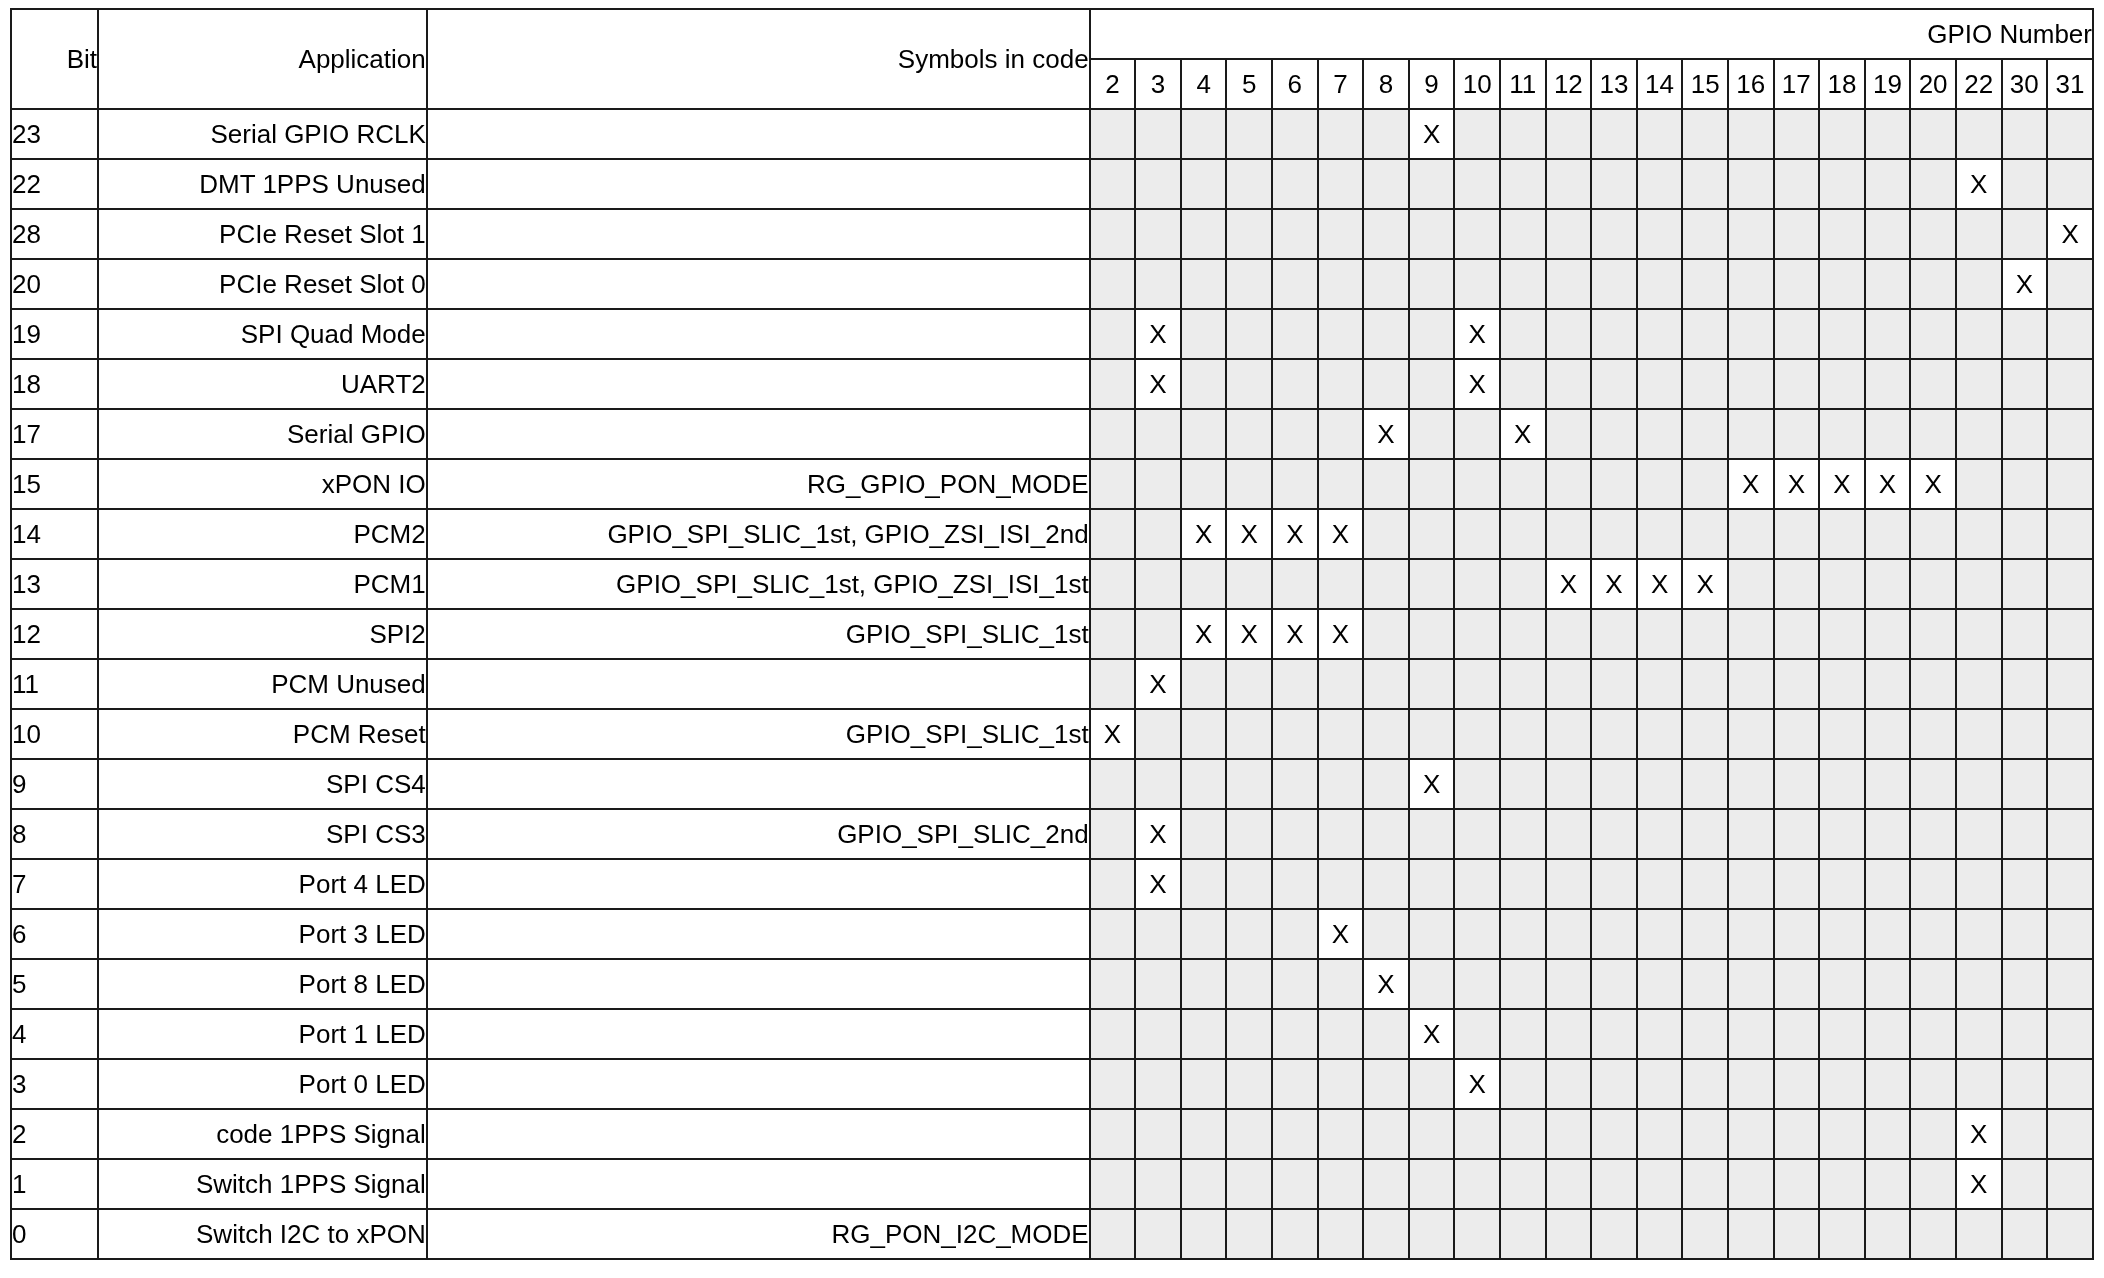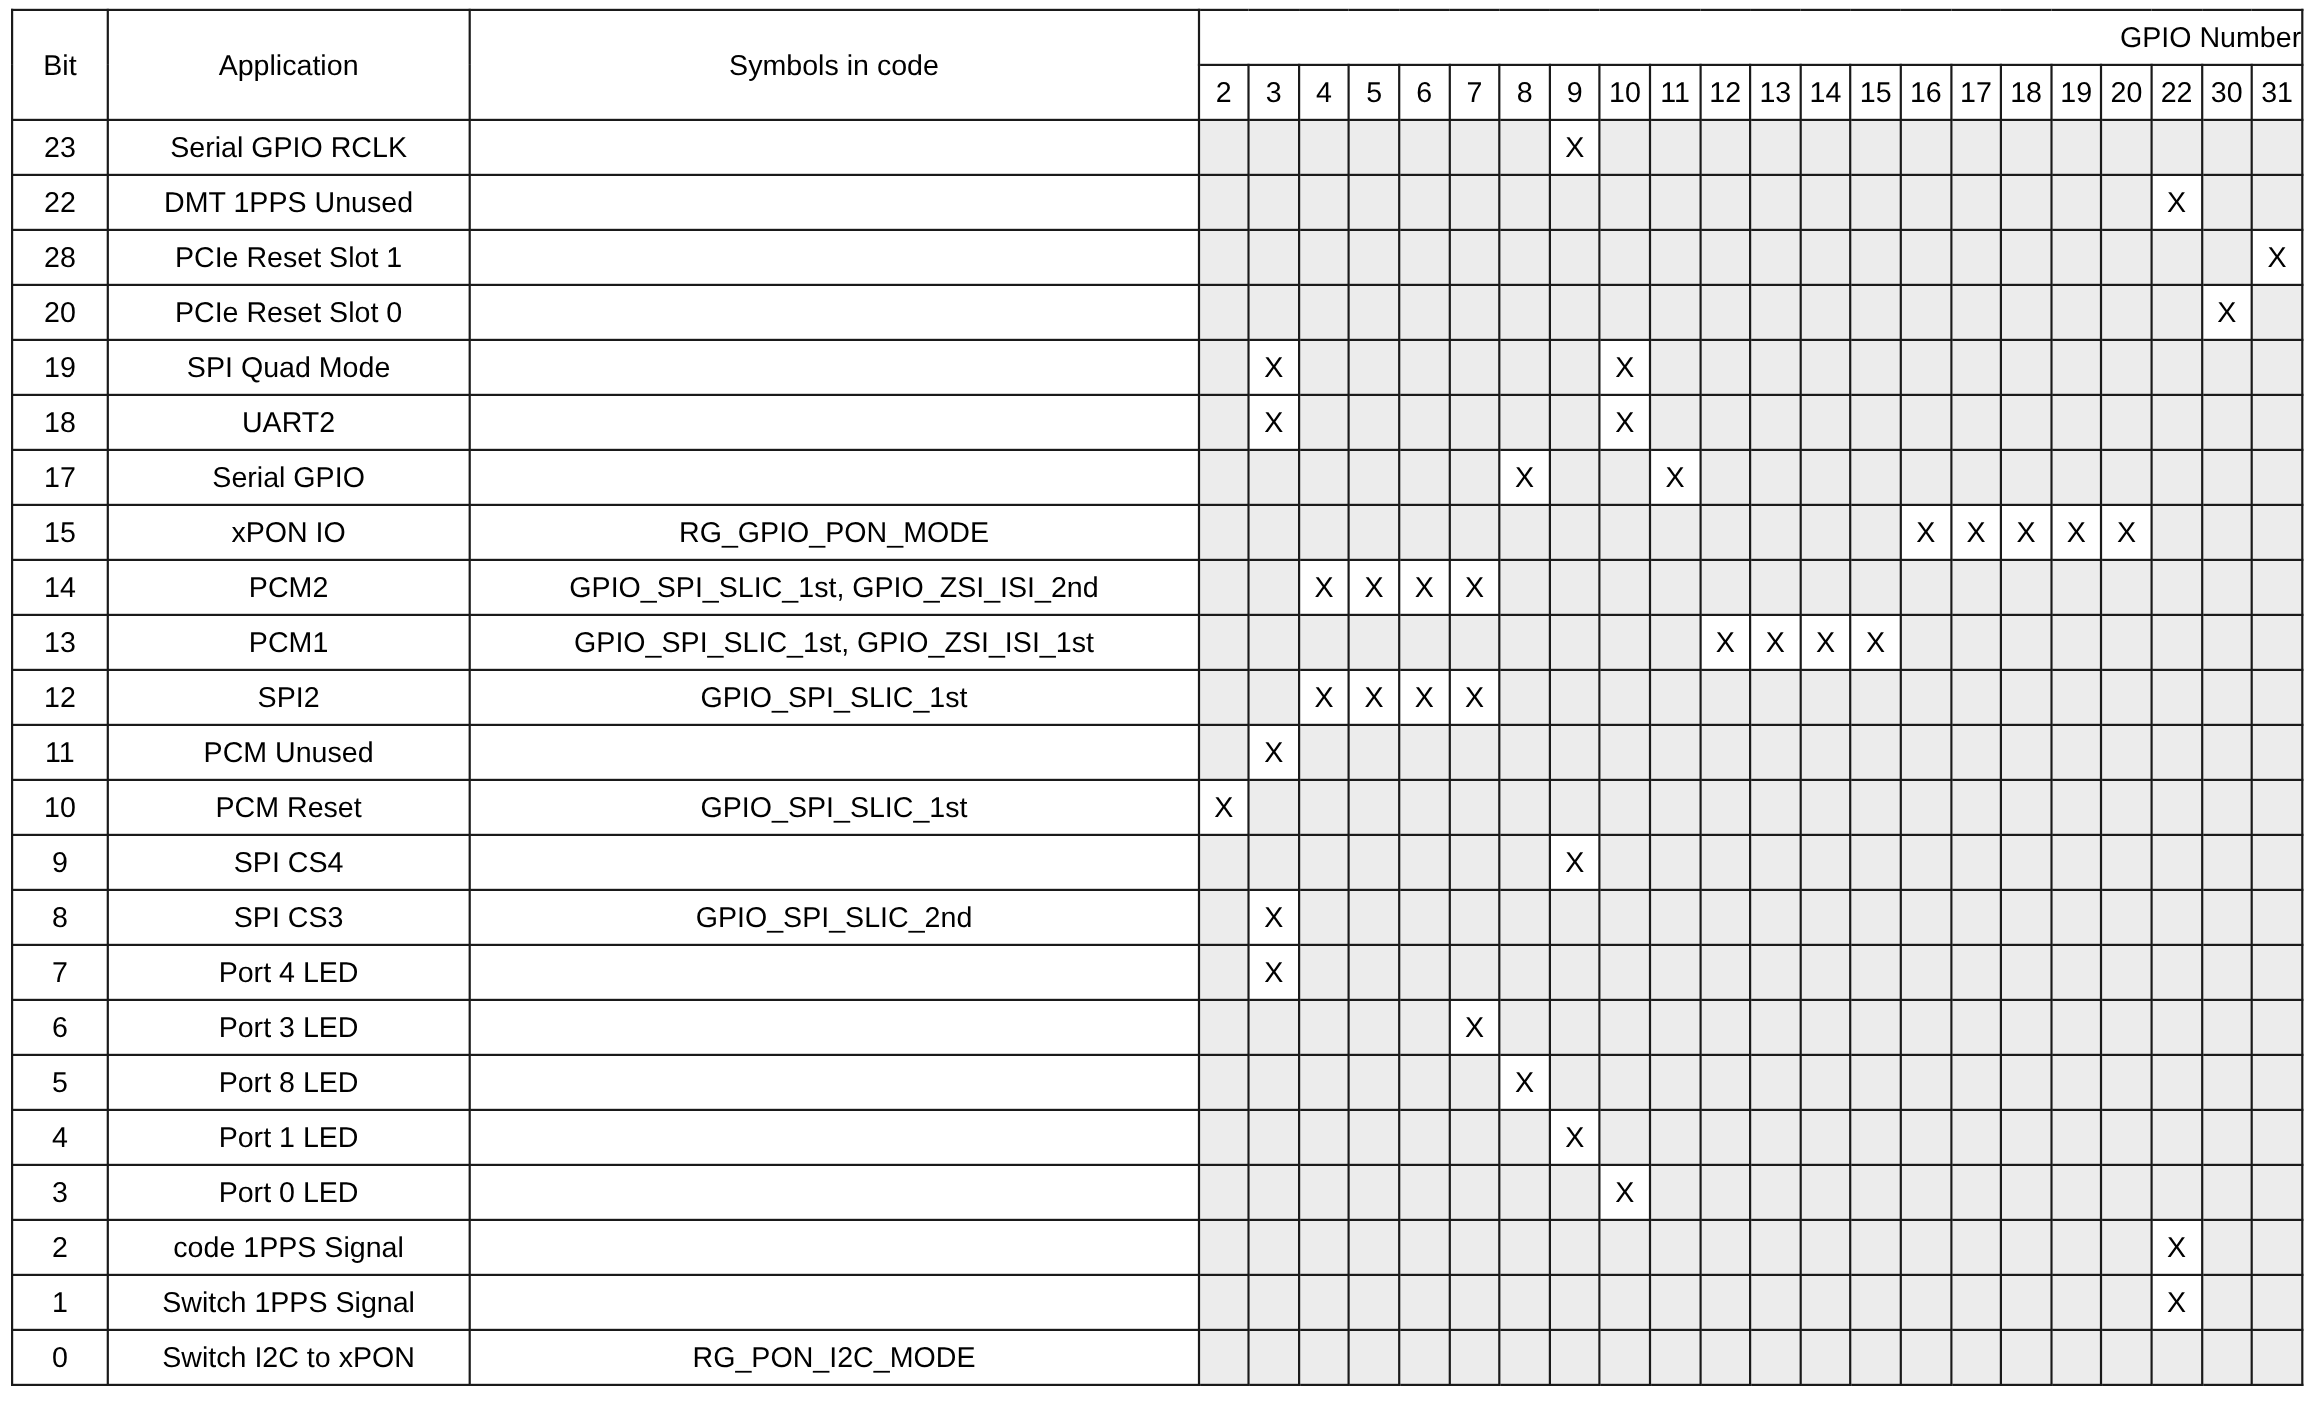--- a/index.html
+++ b/index.html
@@ -35,25 +35,25 @@
     overflow: hidden;
     white-space: nowrap;
   }
   
   col.c-bit   { width: 82px; }
   col.c-app   { width: 310px; }
   col.c-sym   { width: 625px; }
   col.c-gpio  { width: 43px; }
 
   .cell-bit {
-    text-align: center;
+    text-align: left;
     padding-right: 8px;
   }
   .cell-text {
-    text-align: center;
+    text-align: right;
     padding-left: 9px;
   }
   .hdr-gpio-number {
     text-align: right;
     vertical-align: middle;
   }
   .hdr-num {
     text-align: center;
     vertical-align: middle;
   }

